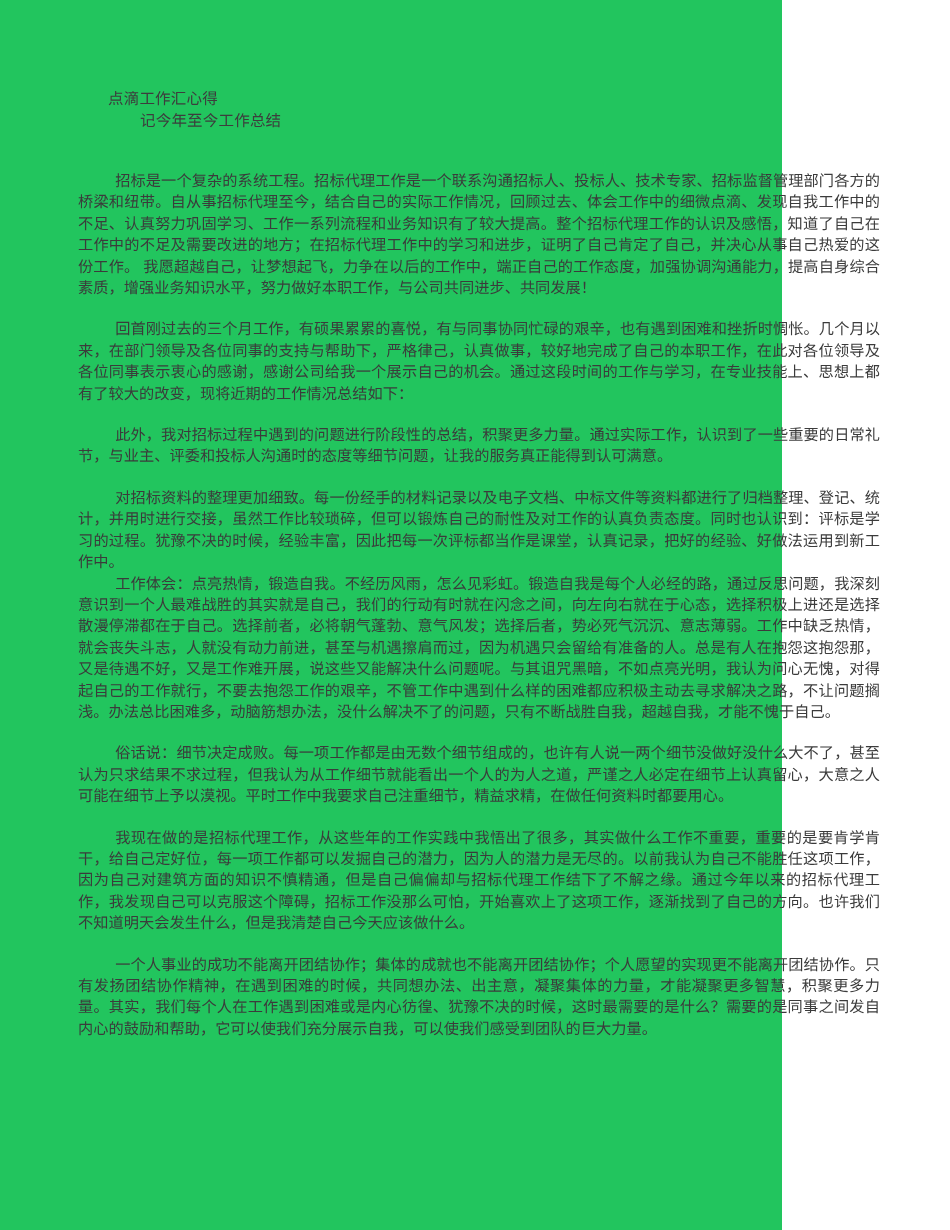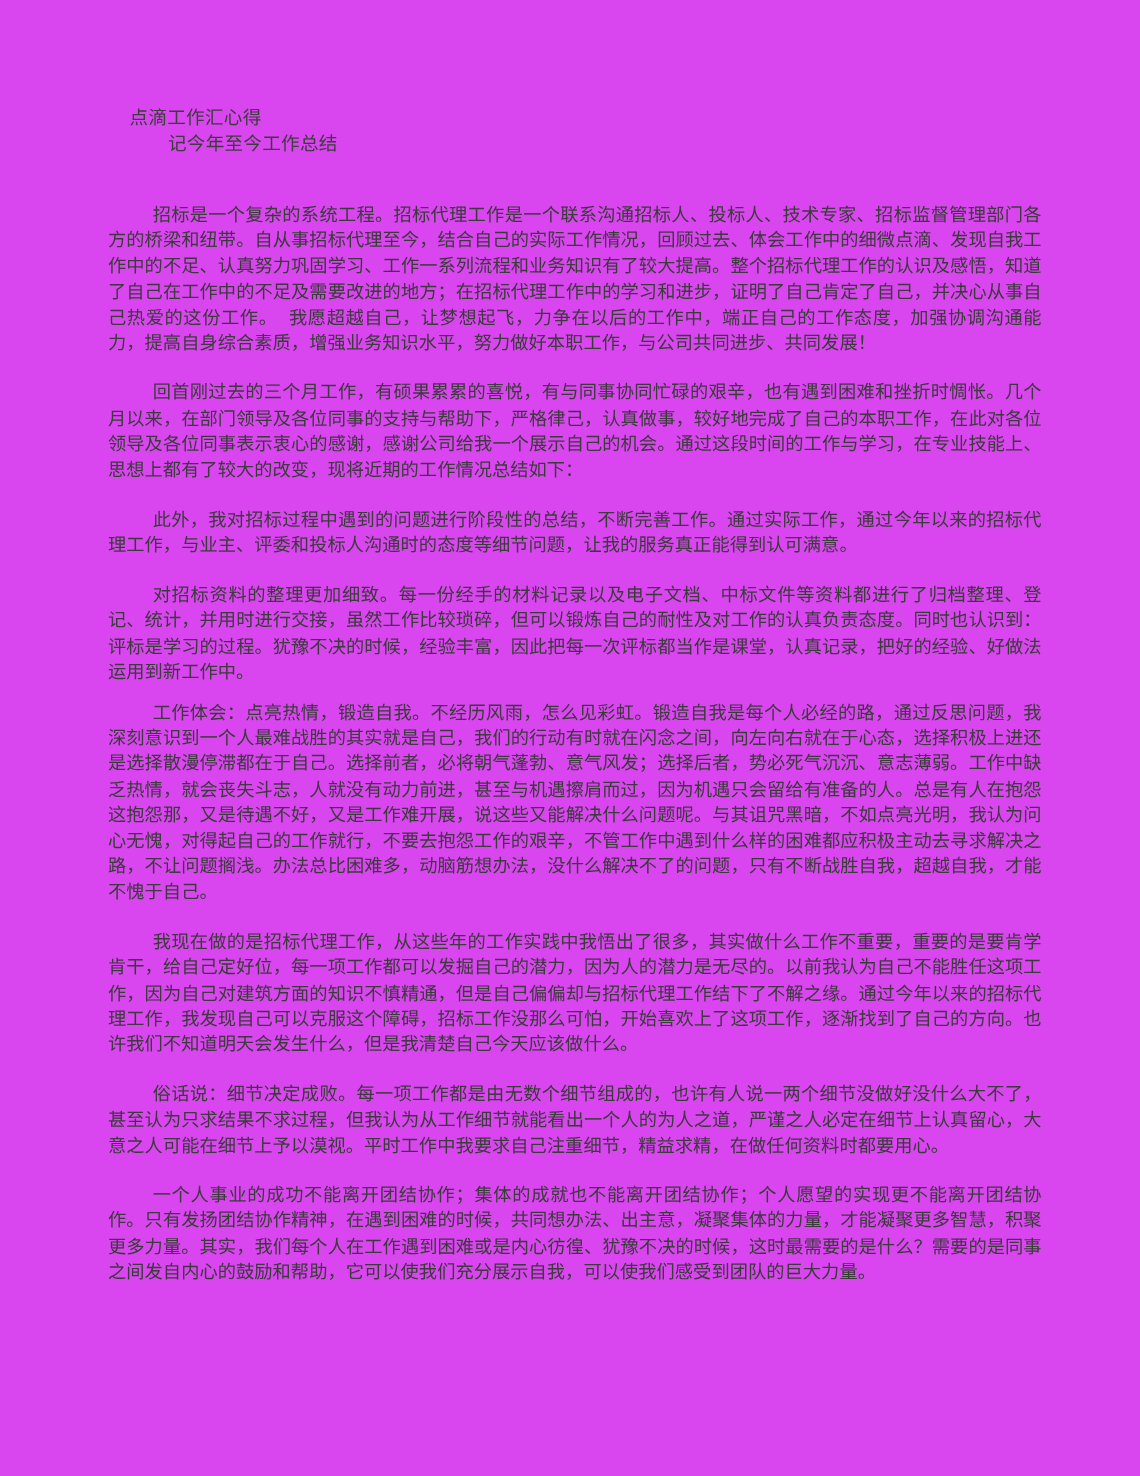--- a/index.html
+++ b/index.html
@@ -10,25 +10,24 @@
   }
   body {
     width: 950px;
     height: 1230px;
     overflow: hidden;
     font-family: "Liberation Serif", "DejaVu Serif", serif;
     color: #3a3a3a;
   }
   .page {
     position: relative;
-    width: 950px;
+    width: 782px;
     height: 1230px;
-    background: #d946ef;
+    background: #22c55e;
     box-sizing: border-box;
-    font-family: Liberation Mono, monospace;
   }
   .content {
     position: absolute;
     left: 78px;
     top: 88px;
     width: 802px;
   }
   .doc-title {
     font-size: 15.5px;
     line-height: 22px;
@@ -39,21 +38,21 @@
   .doc-title.title-main {
     padding-left: 30px;
   }
   .doc-title.title-sub {
     padding-left: 62px;
   }
   .title-gap {
     height: 18px;
   }
   p.para {
-    margin: 12px;
+    margin: 0;
     font-size: 15.2px;
     line-height: 21.4px;
     text-align: justify;
     text-justify: inter-character;
     text-indent: 2.45em;
     color: #3b3b3b;
     letter-spacing: 0.05px;
     word-break: break-all;
   }
   p.para.spaced {
@@ -72,27 +71,27 @@
     <div class="doc-title title-main">点滴工作汇心得</div>
     <div class="doc-title title-sub">记今年至今工作总结</div>
 
     <div class="title-gap"></div>
 
     <p class="para spaced">招标是一个复杂的系统工程。招标代理工作是一个联系沟通招标人、投标人、技术专家、招标监督管理部门各方的桥梁和纽带。自从事招标代理至今，结合自己的实际工作情况，回顾过去、体会工作中的细微点滴、发现自我工作中的不足、认真努力巩固学习、工作一系列流程和业务知识有了较大提高。整个招标代理工作的认识及感悟，知道了自己在工作中的不足及需要改进的地方；在招标代理工作中的学习和进步，证明了自己肯定了自己，并决心从事自己热爱的这份工作。 我愿超越自己，让梦想起飞，力争在以后的工作中，端正自己的工作态度，加强协调沟通能力，提高自身综合素质，增强业务知识水平，努力做好本职工作，与公司共同进步、共同发展！</p>
 
     <p class="para spaced">回首刚过去的三个月工作，有硕果累累的喜悦，有与同事协同忙碌的艰辛，也有遇到困难和挫折时惆怅。几个月以来，在部门领导及各位同事的支持与帮助下，严格律己，认真做事，较好地完成了自己的本职工作，在此对各位领导及各位同事表示衷心的感谢，感谢公司给我一个展示自己的机会。通过这段时间的工作与学习，在专业技能上、思想上都有了较大的改变，现将近期的工作情况总结如下：</p>
 
 
-    <p class="para spaced">此外，我对招标过程中遇到的问题进行阶段性的总结，不断完善工作。通过实际工作，通过今年以来的招标代理工作，与业主、评委和投标人沟通时的态度等细节问题，让我的服务真正能得到认可满意。</p>
+    <p class="para spaced">此外，我对招标过程中遇到的问题进行阶段性的总结，积聚更多力量。通过实际工作，认识到了一些重要的日常礼节，与业主、评委和投标人沟通时的态度等细节问题，让我的服务真正能得到认可满意。</p>
 
     <p class="para spaced">对招标资料的整理更加细致。每一份经手的材料记录以及电子文档、中标文件等资料都进行了归档整理、登记、统计，并用时进行交接，虽然工作比较琐碎，但可以锻炼自己的耐性及对工作的认真负责态度。同时也认识到：评标是学习的过程。犹豫不决的时候，经验丰富，因此把每一次评标都当作是课堂，认真记录，把好的经验、好做法运用到新工作中。</p>
 
     <p class="para tight">工作体会：点亮热情，锻造自我。不经历风雨，怎么见彩虹。锻造自我是每个人必经的路，通过反思问题，我深刻意识到一个人最难战胜的其实就是自己，我们的行动有时就在闪念之间，向左向右就在于心态，选择积极上进还是选择散漫停滞都在于自己。选择前者，必将朝气蓬勃、意气风发；选择后者，势必死气沉沉、意志薄弱。工作中缺乏热情，就会丧失斗志，人就没有动力前进，甚至与机遇擦肩而过，因为机遇只会留给有准备的人。总是有人在抱怨这抱怨那，又是待遇不好，又是工作难开展，说这些又能解决什么问题呢。与其诅咒黑暗，不如点亮光明，我认为问心无愧，对得起自己的工作就行，不要去抱怨工作的艰辛，不管工作中遇到什么样的困难都应积极主动去寻求解决之路，不让问题搁浅。办法总比困难多，动脑筋想办法，没什么解决不了的问题，只有不断战胜自我，超越自我，才能不愧于自己。</p>
 
 
+    <p class="para spaced">俗话说：细节决定成败。每一项工作都是由无数个细节组成的，也许有人说一两个细节没做好没什么大不了，甚至认为只求结果不求过程，但我认为从工作细节就能看出一个人的为人之道，严谨之人必定在细节上认真留心，大意之人可能在细节上予以漠视。平时工作中我要求自己注重细节，精益求精，在做任何资料时都要用心。</p>
+
     <p class="para spaced">我现在做的是招标代理工作，从这些年的工作实践中我悟出了很多，其实做什么工作不重要，重要的是要肯学肯干，给自己定好位，每一项工作都可以发掘自己的潜力，因为人的潜力是无尽的。以前我认为自己不能胜任这项工作，因为自己对建筑方面的知识不慎精通，但是自己偏偏却与招标代理工作结下了不解之缘。通过今年以来的招标代理工作，我发现自己可以克服这个障碍，招标工作没那么可怕，开始喜欢上了这项工作，逐渐找到了自己的方向。也许我们不知道明天会发生什么，但是我清楚自己今天应该做什么。</p>
-
-    <p class="para spaced">俗话说：细节决定成败。每一项工作都是由无数个细节组成的，也许有人说一两个细节没做好没什么大不了，甚至认为只求结果不求过程，但我认为从工作细节就能看出一个人的为人之道，严谨之人必定在细节上认真留心，大意之人可能在细节上予以漠视。平时工作中我要求自己注重细节，精益求精，在做任何资料时都要用心。</p>
 
     <p class="para spaced">一个人事业的成功不能离开团结协作；集体的成就也不能离开团结协作；个人愿望的实现更不能离开团结协作。只有发扬团结协作精神，在遇到困难的时候，共同想办法、出主意，凝聚集体的力量，才能凝聚更多智慧，积聚更多力量。其实，我们每个人在工作遇到困难或是内心彷徨、犹豫不决的时候，这时最需要的是什么？需要的是同事之间发自内心的鼓励和帮助，它可以使我们充分展示自我，可以使我们感受到团队的巨大力量。</p>
 
   </div>
 </div>
 
 </body></html>

